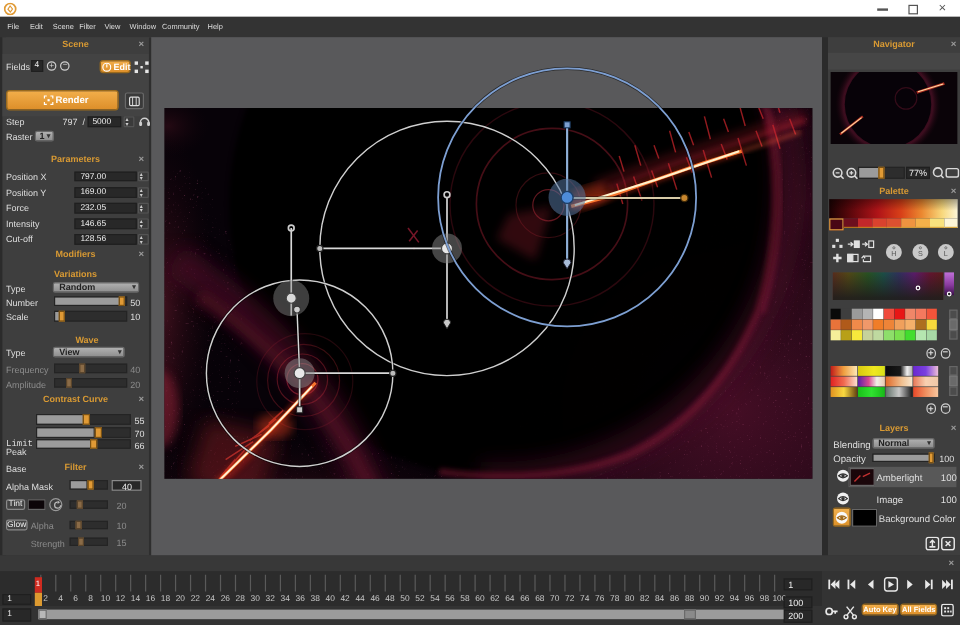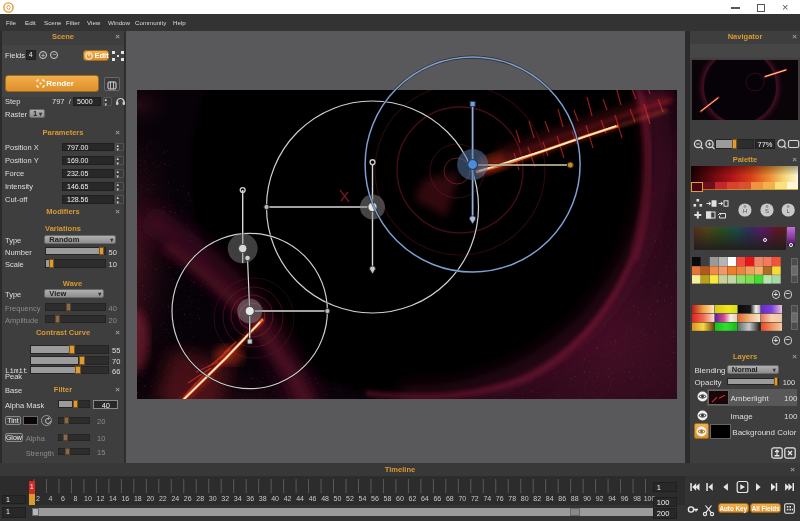--- a/index.html
+++ b/index.html
@@ -641,21 +641,20 @@
         <rect x="3.5" y="8" width="5" height="1.4" fill="#e8e8e8"></rect>
       </svg>
     <svg class="abs" style="left:93.9px;top:415.7px" width="12" height="12" viewBox="0 0 12 12">
         <rect x="0.8" y="0.8" width="10.4" height="10.4" rx="2" fill="none" stroke="#e8e8e8" stroke-width="1.2"></rect>
         <path d="M4 4 L8 8 M8 4 L4 8" stroke="#e8e8e8" stroke-width="1.3"></path>
       </svg>
   </div>
 
   <div id="timeline" class="abs" style="left:0;top:463px;width:800px;height:58px;background:#333">
     <div class="abs" style="left:0;top:0;width:800px;height:13px;background:#383838;"></div>
-    <div class="abs hdr" style="left:0;top:2px;width:800px;">Timeline</div>
     <span class="x" style="right:5px;top:2px;">×</span>
     <div class="abs" style="left:0;top:13px;width:685px;height:29px;background:#2c2c2c;"></div>
 
     <svg class="abs" style="left:0;top:13px" width="685" height="29" viewBox="0 0 685 29">
       <g id="ticks" stroke="#5a5a5a" stroke-width="1">
           <line x1="34" y1="3" x2="34" y2="17"></line>
           <line x1="46.480000000000004" y1="3" x2="46.480000000000004" y2="17"></line>
           <line x1="58.96" y1="3" x2="58.96" y2="17"></line>
           <line x1="71.44" y1="3" x2="71.44" y2="17"></line>
           <line x1="83.92" y1="3" x2="83.92" y2="17"></line>

